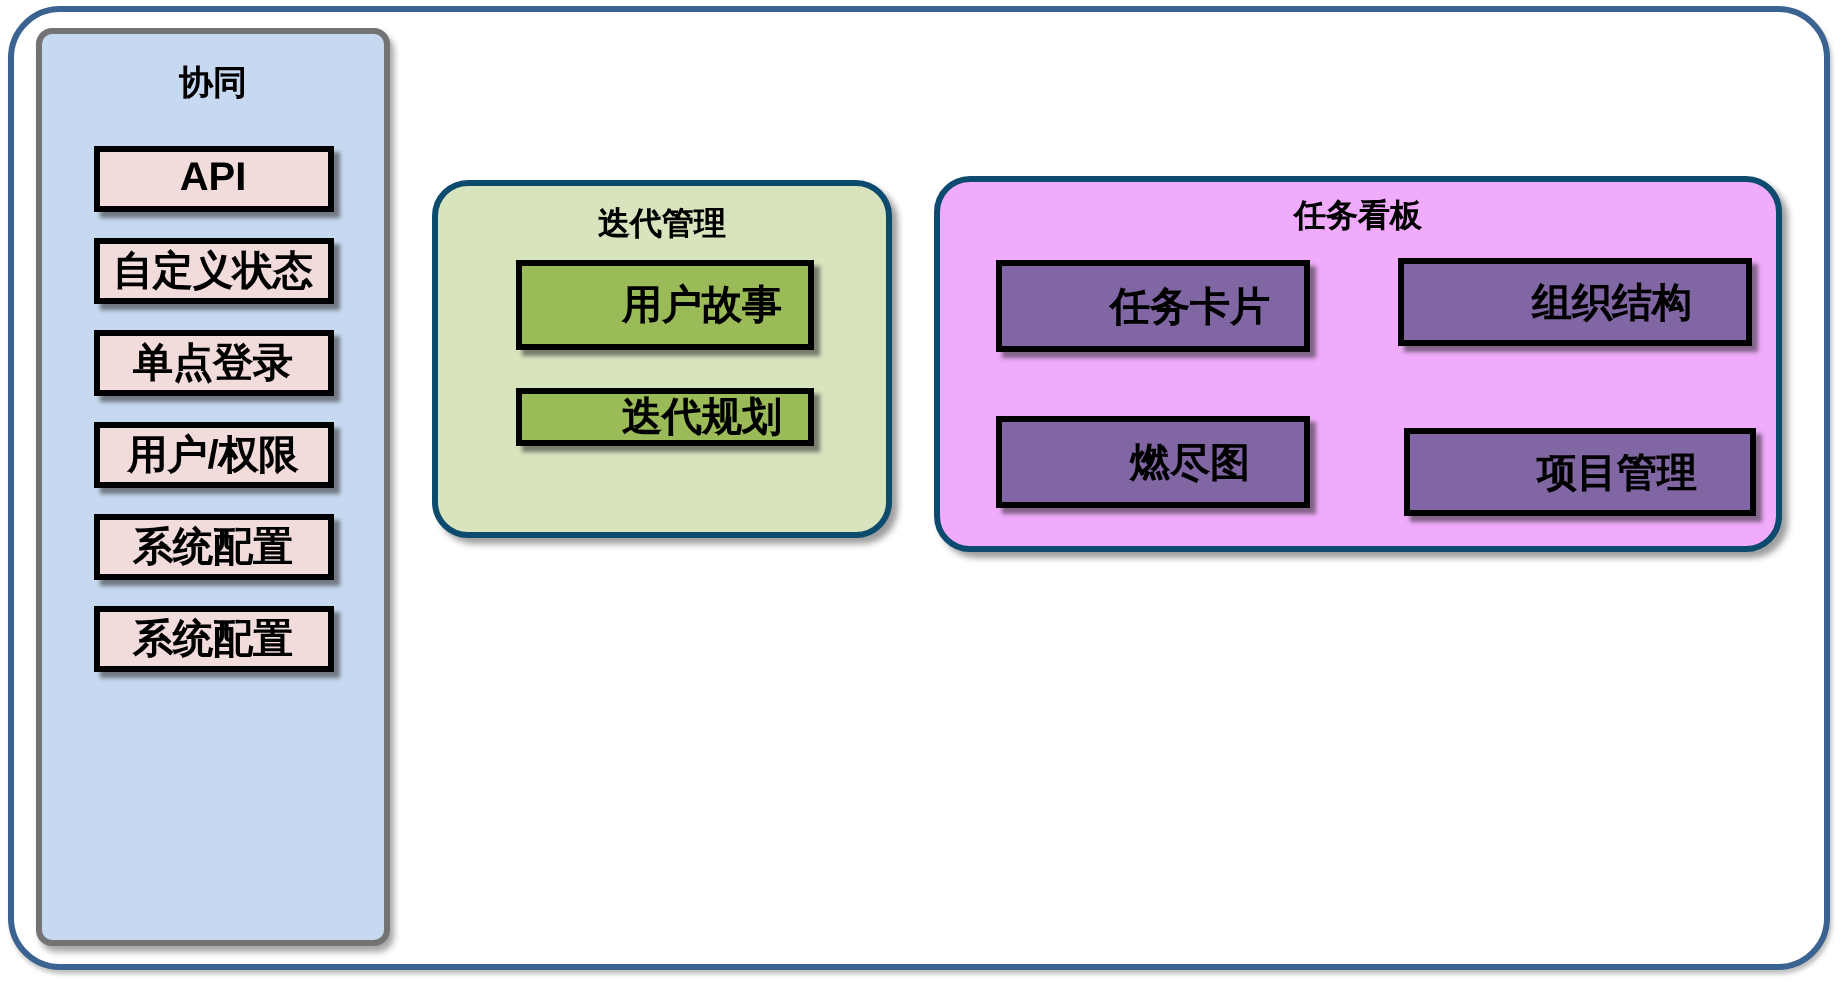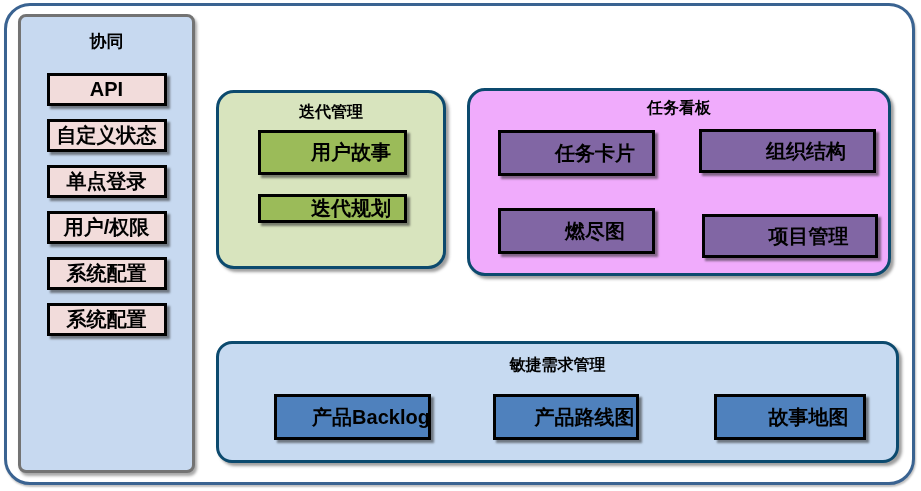--- a/index.html
+++ b/index.html
@@ -144,21 +144,15 @@
     </div>
 
     <div class="panel panel-taskboard">
       <div class="panel-title mt7">任务看板</div>
       <div class="chip chip-purple chip-task-card">任务卡片</div>
       <div class="chip chip-purple chip-custom-status">组织结构</div>
       <div class="chip chip-purple chip-burndown">燃尽图</div>
       <div class="chip chip-purple chip-task-distribution">项目管理</div>
     </div>
 
-    <div class="panel panel-agile">
-      <div class="panel-title mt11">敏捷需求管理</div>
-      <div class="chip chip-blue chip-product-backlog">产品Backlog</div>
-      <div class="chip chip-blue chip-product-roadmap">产品路线图</div>
-      <div class="chip chip-blue chip-story-map">故事地图</div>
-    </div>
 
   </div>
 </div>
 
 </body></html>

